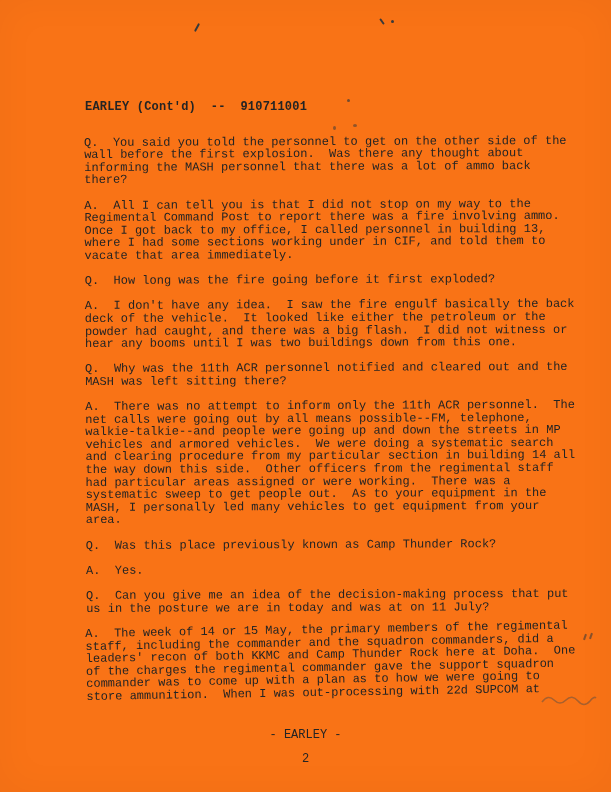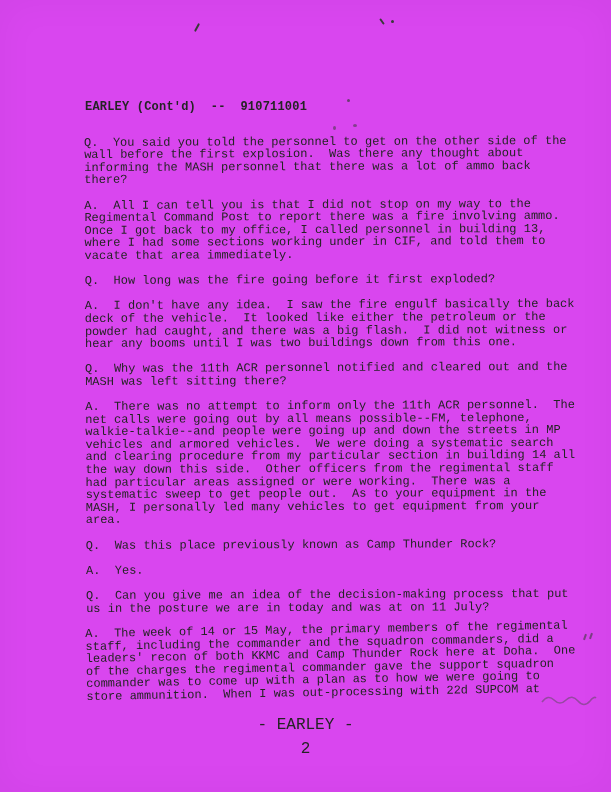--- a/index.html
+++ b/index.html
@@ -5,21 +5,21 @@
   html, body {
     margin: 0;
     padding: 0;
     background: #e8e7e3;
     font-family: "Liberation Mono", "DejaVu Sans Mono", monospace;
   }
   .page {
     position: relative;
     width: 611px;
     height: 792px;
-    background: #d946ef;
+    background: #f97316;
     overflow: hidden;
     color: #242424;
     box-shadow: inset 0 0 40px rgba(0,0,0,0.04);
   }
   .doc-header {
     position: absolute;
     left: 85px;
     top: 100px;
     font-size: 12px;
     font-weight: bold;
@@ -42,21 +42,22 @@
   }
   .doc-body p:last-child {
     transform: rotate(-0.75deg);
     transform-origin: left bottom;
   }
   .doc-footer {
     position: absolute;
     left: 0;
     width: 611px;
     text-align: center;
-    font-size: 16px;
+    font-size: 12px;
+    margin-top: 12px;
   }
   .footer-name { top: 716px; }
   .page-number { top: 740px; }
   
   .artifact {
     position: absolute;
     background: #3a3a3a;
   }
   .a1 { left: 196px; top: 23px; width: 2px; height: 9px; transform: rotate(28deg); border-radius: 2px; }
   .a2 { left: 381px; top: 18px; width: 2px; height: 7px; transform: rotate(-35deg); border-radius: 2px; }

